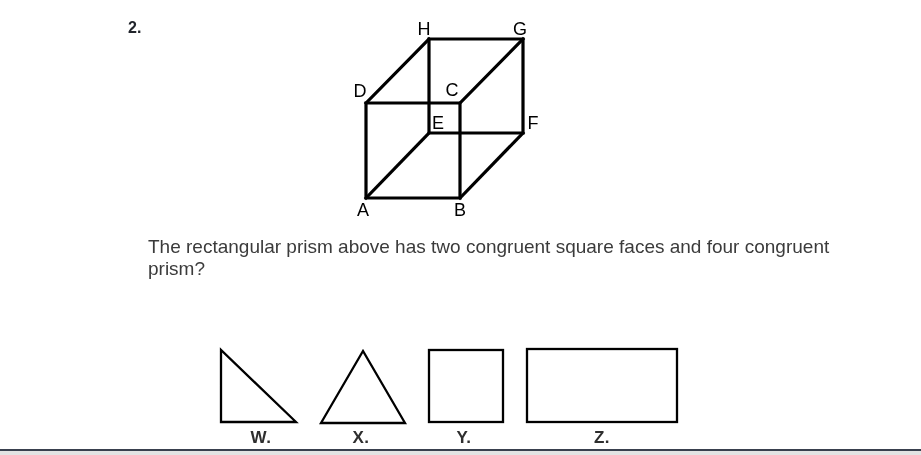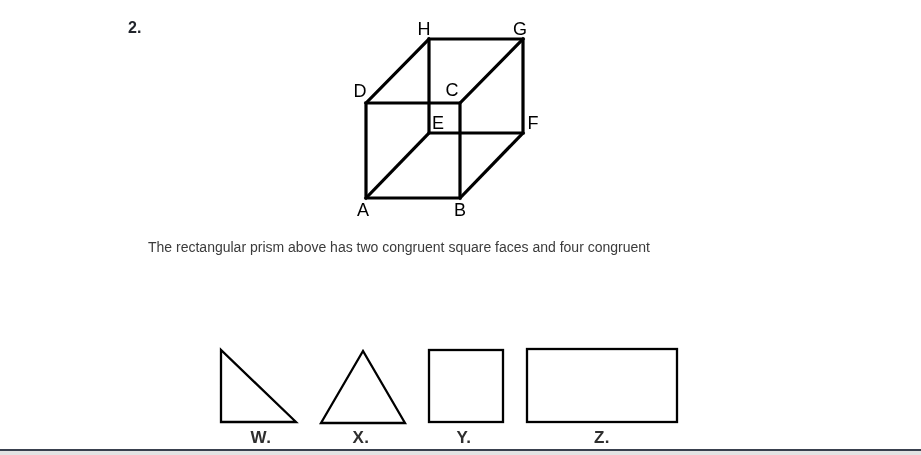--- a/index.html
+++ b/index.html
@@ -27,21 +27,21 @@
   .fig text {
     font-family: "Liberation Sans", sans-serif;
     font-size: 18px;
     fill: #000000;
     text-anchor: middle;
   }
   .qtext {
     position: absolute;
     left: 148px;
     top: 236px;
-    font-size: 14px;
+    font-size: 19px;
     line-height: 22px;
     color: #3b3b3b;
   }
   .qtext div { white-space: nowrap; }
   .clabel {
     position: absolute;
     top: 428px;
     transform: translateX(-50%);
     font-size: 17px;
     font-weight: bold;
@@ -101,20 +101,21 @@
     <g fill="none" stroke="#000000" stroke-width="2.3" stroke-linejoin="miter">
       <polygon points="221,350 221,422 296,422"></polygon>
       <polygon points="363,351 321,423 405,423"></polygon>
       <rect x="429" y="350" width="74" height="72"></rect>
       <rect x="527" y="349" width="150" height="73"></rect>
     </g>
   </svg>
 
   <div class="qtext">
     <div>The rectangular prism above has two congruent square faces and four congruent</div>
+    <div>prism?</div>
   </div>
 
   <span class="clabel clabel-w">W.</span>
   <span class="clabel clabel-x">X.</span>
   <span class="clabel clabel-y">Y.</span>
   <span class="clabel clabel-z">Z.</span>
 
   <div class="divider"></div>
   <div class="divider-strip"></div>
 

